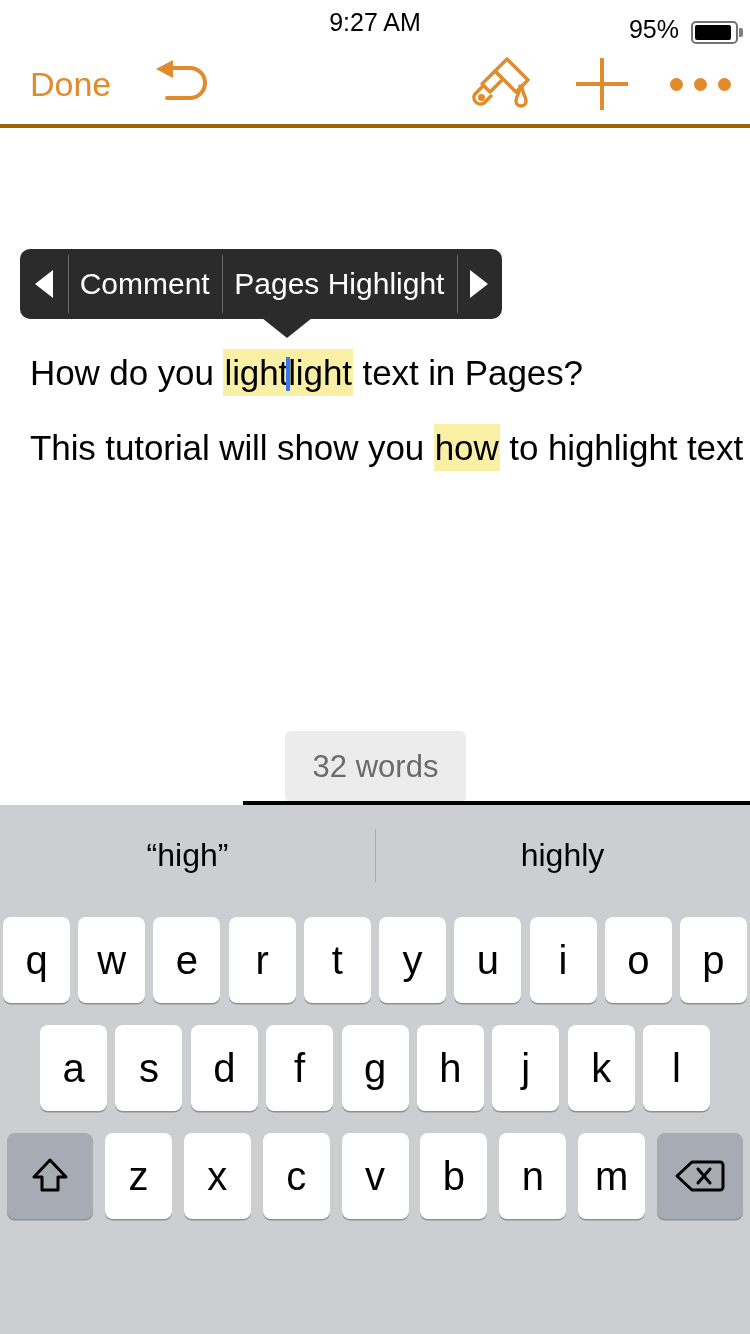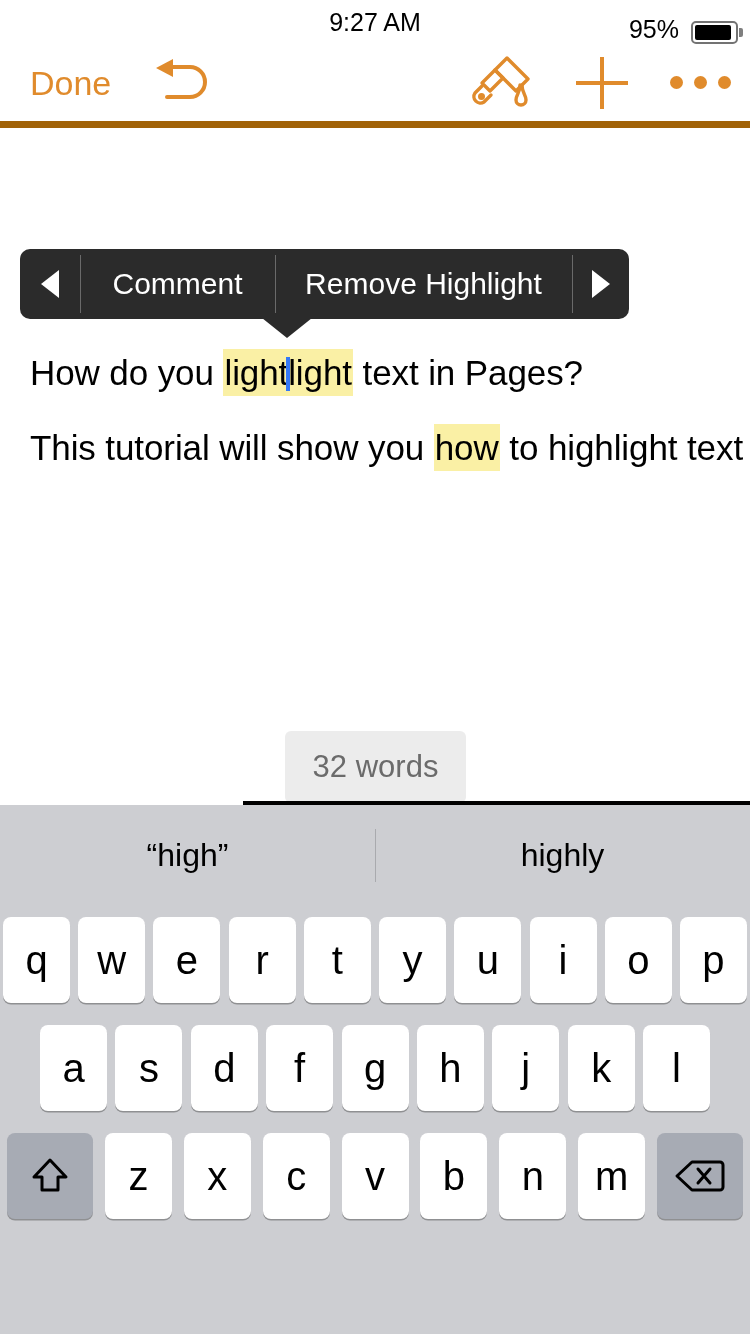--- a/index.html
+++ b/index.html
@@ -34,21 +34,21 @@
   #status-right { position: absolute; right: 12px; top: 0; height: 44px; display: flex; align-items: flex-end; gap: 12px; }
   #battery-pct { font-size: 25px; color: #000; }
   .battery { position: relative; width: 47px; height: 23px; }
   .battery .shell { position: absolute; inset: 0; border: 2px solid rgba(0,0,0,.55); border-radius: 5px; }
   .battery .fill { position: absolute; top: 4px; left: 4px; bottom: 4px; background: #000; border-radius: 2px; }
   .battery .nub { position: absolute; right: -5px; top: 7px; width: 4px; height: 9px; background: rgba(0,0,0,.5); border-radius: 0 2px 2px 0; }
 
   
   #toolbar {
     position: absolute; top: 44px; left: 0; width: 750px; height: 84px;
-    border-bottom: 7px solid #a16207; background: #fff;
+    border-bottom: 4px solid #a16207; background: #fff;
   }
   #btn-done {
     position: absolute; left: 30px; top: 50%; transform: translateY(-50%);
     font-size: 34px; color: #E08B2C; background: none; border: none;
     font-family: "Liberation Sans", sans-serif; cursor: pointer; padding: 0;
   }
   #btn-undo { position: absolute; left: 150px; top: 50%; transform: translateY(-50%); width: 70px; height: 56px; cursor: pointer; }
   #btn-brush { position: absolute; left: 466px; top: 50%; transform: translateY(-50%); width: 72px; height: 60px; cursor: pointer; }
   #btn-add { position: absolute; left: 570px; top: 50%; transform: translateY(-50%); width: 64px; height: 64px; cursor: pointer; }
   #btn-more { position: absolute; left: 666px; top: 50%; transform: translateY(-50%); width: 68px; height: 30px; display: flex; align-items: center; justify-content: center; gap: 11px; cursor: pointer; }
@@ -57,21 +57,21 @@
   
   #document { position: absolute; top: 129px; left: 0; width: 750px; height: 676px; background: #fff; }
   .doc-line { position: absolute; left: 30px; font-size: 35px; color: #000; white-space: nowrap; letter-spacing: -0.1px; }
   #doc-line-1 { top: 224px; }
   #doc-line-2 { top: 299px; }
   .hl { background: #FAF0A5; padding: 4px 1px; }
   .caret { display: inline-block; width: 4px; height: 34px; background: #3478F6; vertical-align: -6px; margin: 0 -2px; }
 
   
   #edit-menu {
-    position: absolute; left: 20px; top: 249px; width: 609px; height: 70px;
+    position: absolute; left: 20px; top: 249px; width: 482px; height: 70px;
     background: #2B2B2B; border-radius: 10px; display: flex; align-items: stretch; overflow: hidden; justify-content: flex-end;
   }
   #edit-menu .mi {
     display: flex; align-items: center; justify-content: center;
     color: #fff; font-size: 30px; cursor: pointer; position: relative;
     font-family: "Liberation Sans", sans-serif; background: none; border: none;
   }
   #edit-menu .mi + .mi::before {
     content: ""; position: absolute; left: 0; top: 6px; bottom: 6px; width: 1px; background: #6a6a6a;
   }
@@ -192,21 +192,21 @@
       <span>This tutorial will show you </span><span class="hl">how</span><span> to highlight text</span>
     </div>
 
   </div>
 
   <div id="edit-menu">
     <button class="mi" id="mi-prev">
       <span class="tri-left"></span>
     </button>
     <button class="mi" id="mi-comment">Comment</button>
-    <button class="mi" id="mi-remove">Remove Highlight</button>
+    <button class="mi" id="mi-remove">Pages Highlight</button>
     <button class="mi" id="mi-next">
       <span class="tri-right"></span>
     </button>
   </div>
   <div id="edit-menu-tail"></div>
 
   <div id="word-count">32 words</div>
   <div id="kb-top-rule"></div>
 
   <div id="keyboard">

